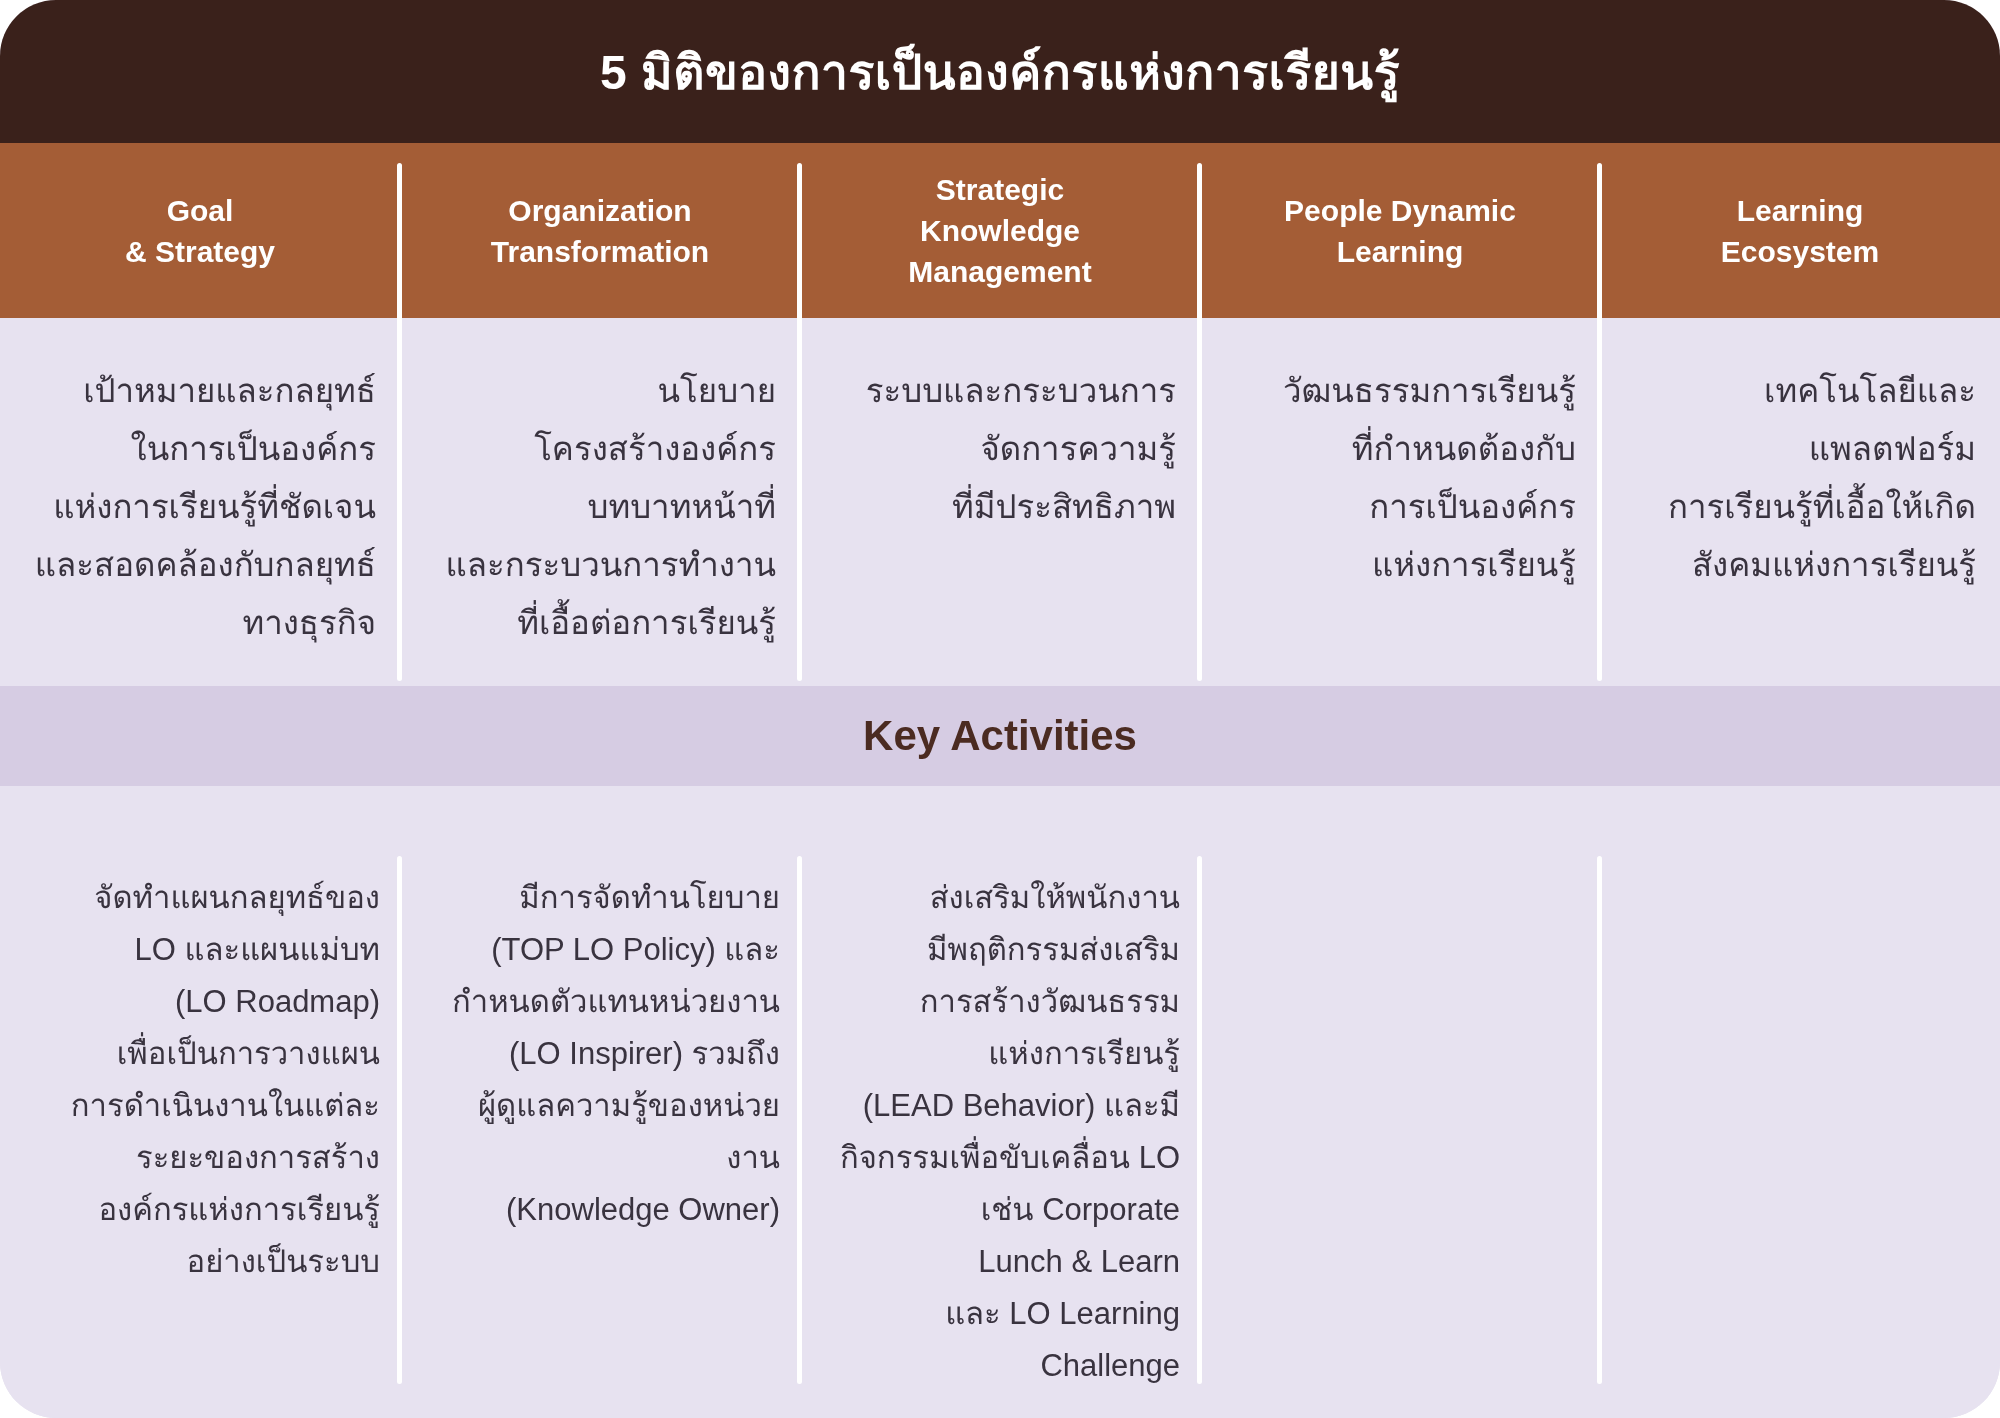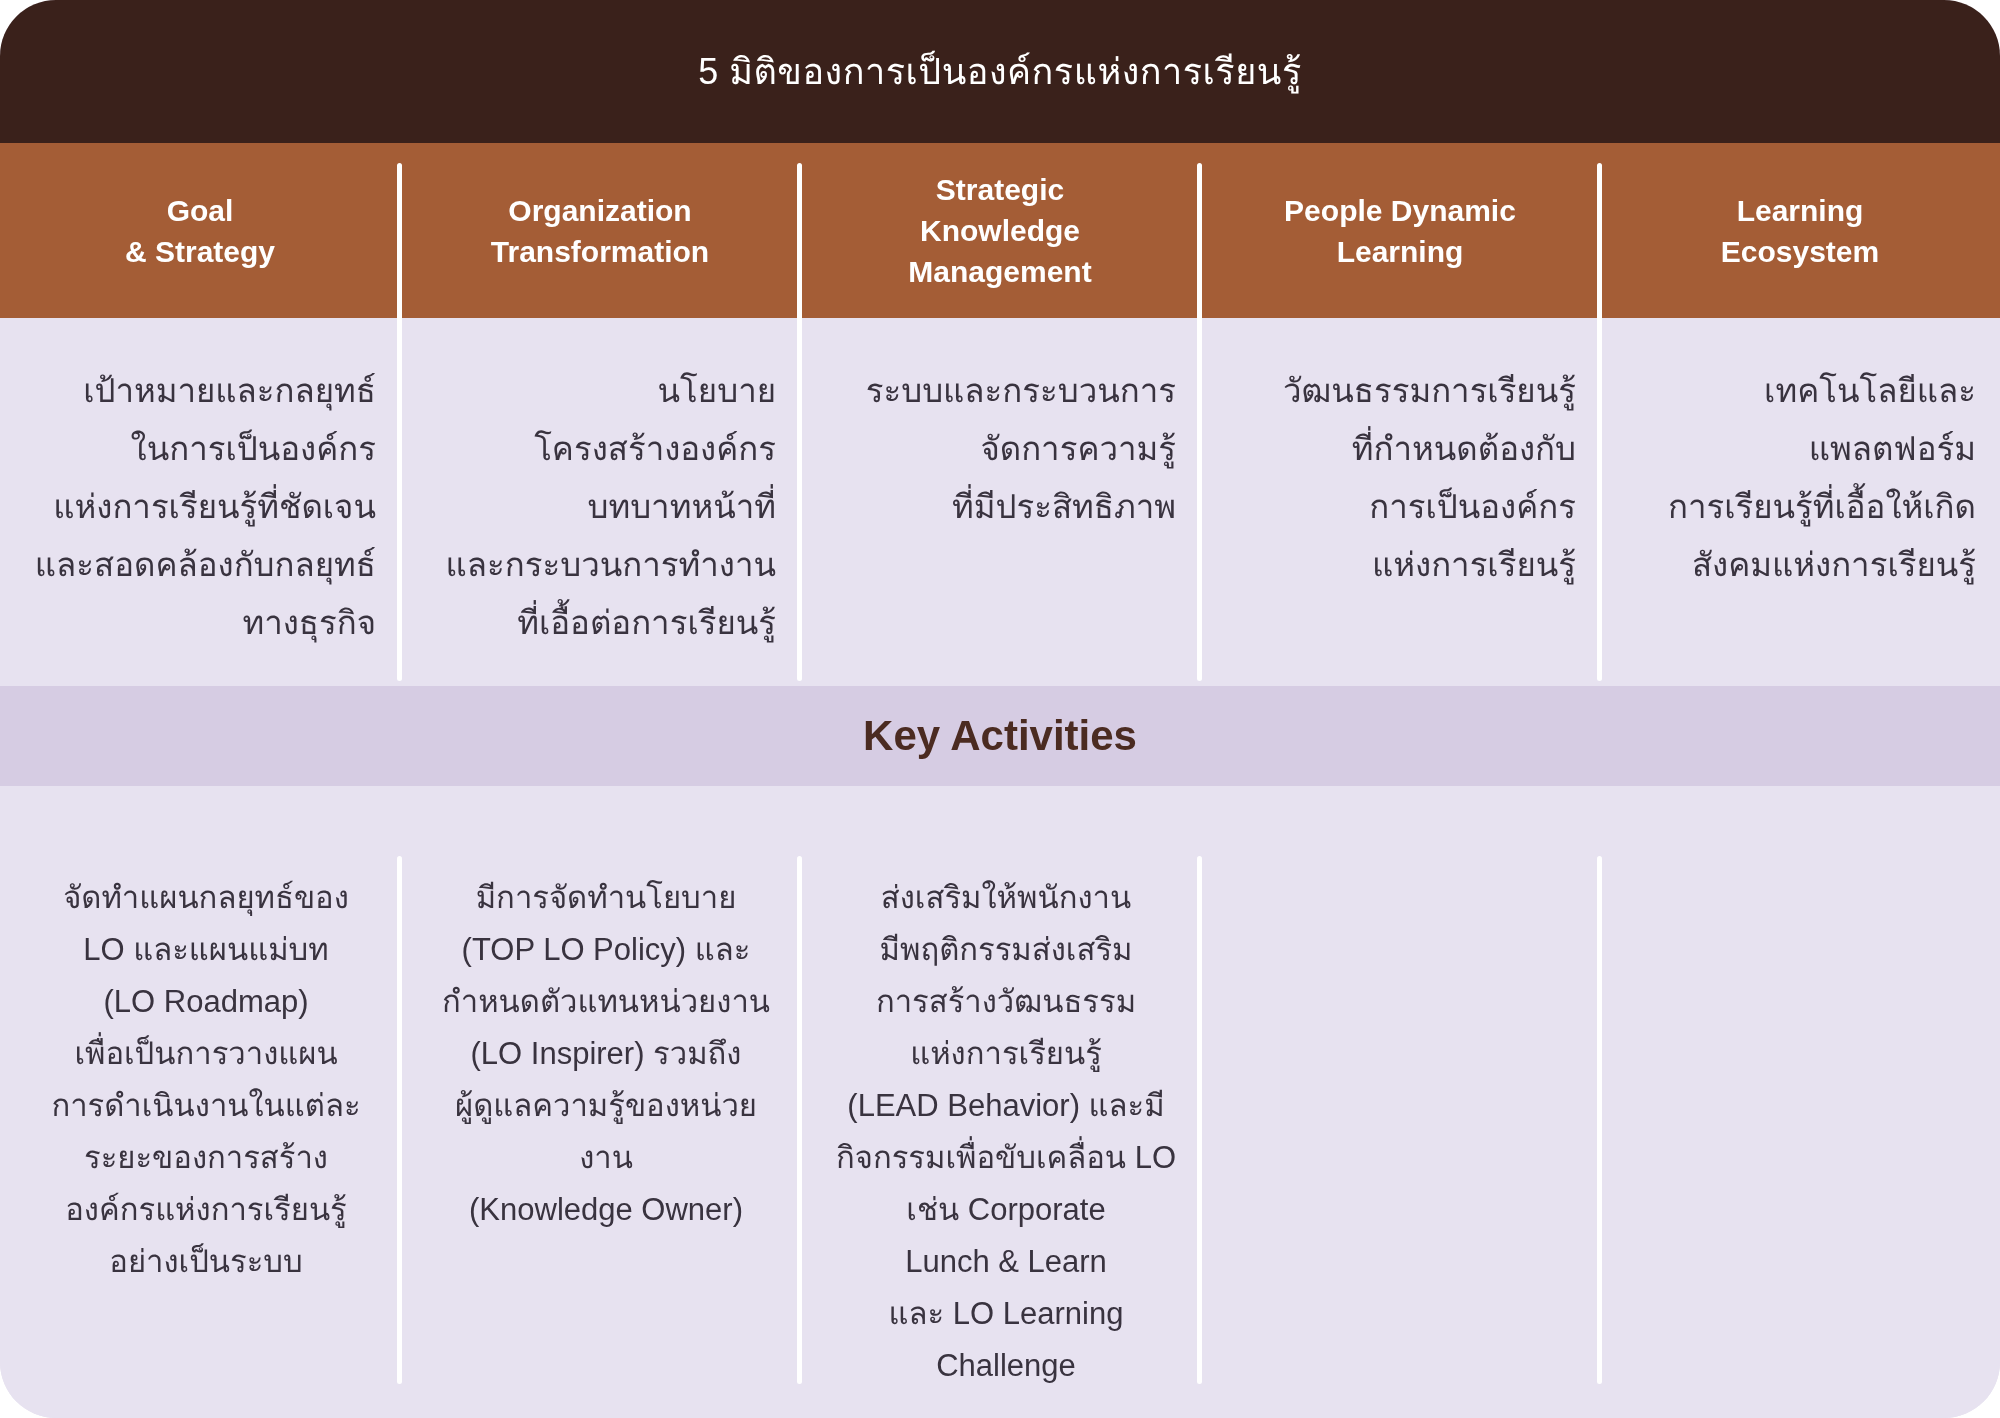--- a/index.html
+++ b/index.html
@@ -26,22 +26,22 @@
     left: 0; top: 0;
     width: 100%;
     height: 143px;
     background: #3A211B;
     display: flex;
     align-items: center;
     justify-content: center;
   }
   .title-bar .title {
     color: #ffffff;
-    font-size: 36px;
-    font-weight: normal;
+    font-size: 48px;
+    font-weight: bold;
     letter-spacing: 0.5px;
   }
   .header-row {
     position: absolute;
     left: 0; top: 143px;
     width: 100%;
     height: 175px;
     background: #A45D36;
     display: grid;
     grid-template-columns: repeat(5, 1fr);
@@ -95,21 +95,21 @@
     left: 0; top: 826px;
     width: 100%;
     height: 592px;
     background: #E7E2F0;
     display: grid;
     grid-template-columns: repeat(5, 1fr);
   }
   .act-cell {
     padding: 46px 20px 0 32px;
     box-sizing: border-box;
-    text-align: center;
+    text-align: right;
     color: #39333F;
     font-size: 31px;
     line-height: 52px;
     white-space: pre-line;
   }
   .vline {
     position: absolute;
     width: 5px;
     background: #ffffff;
     border-radius: 3px;

